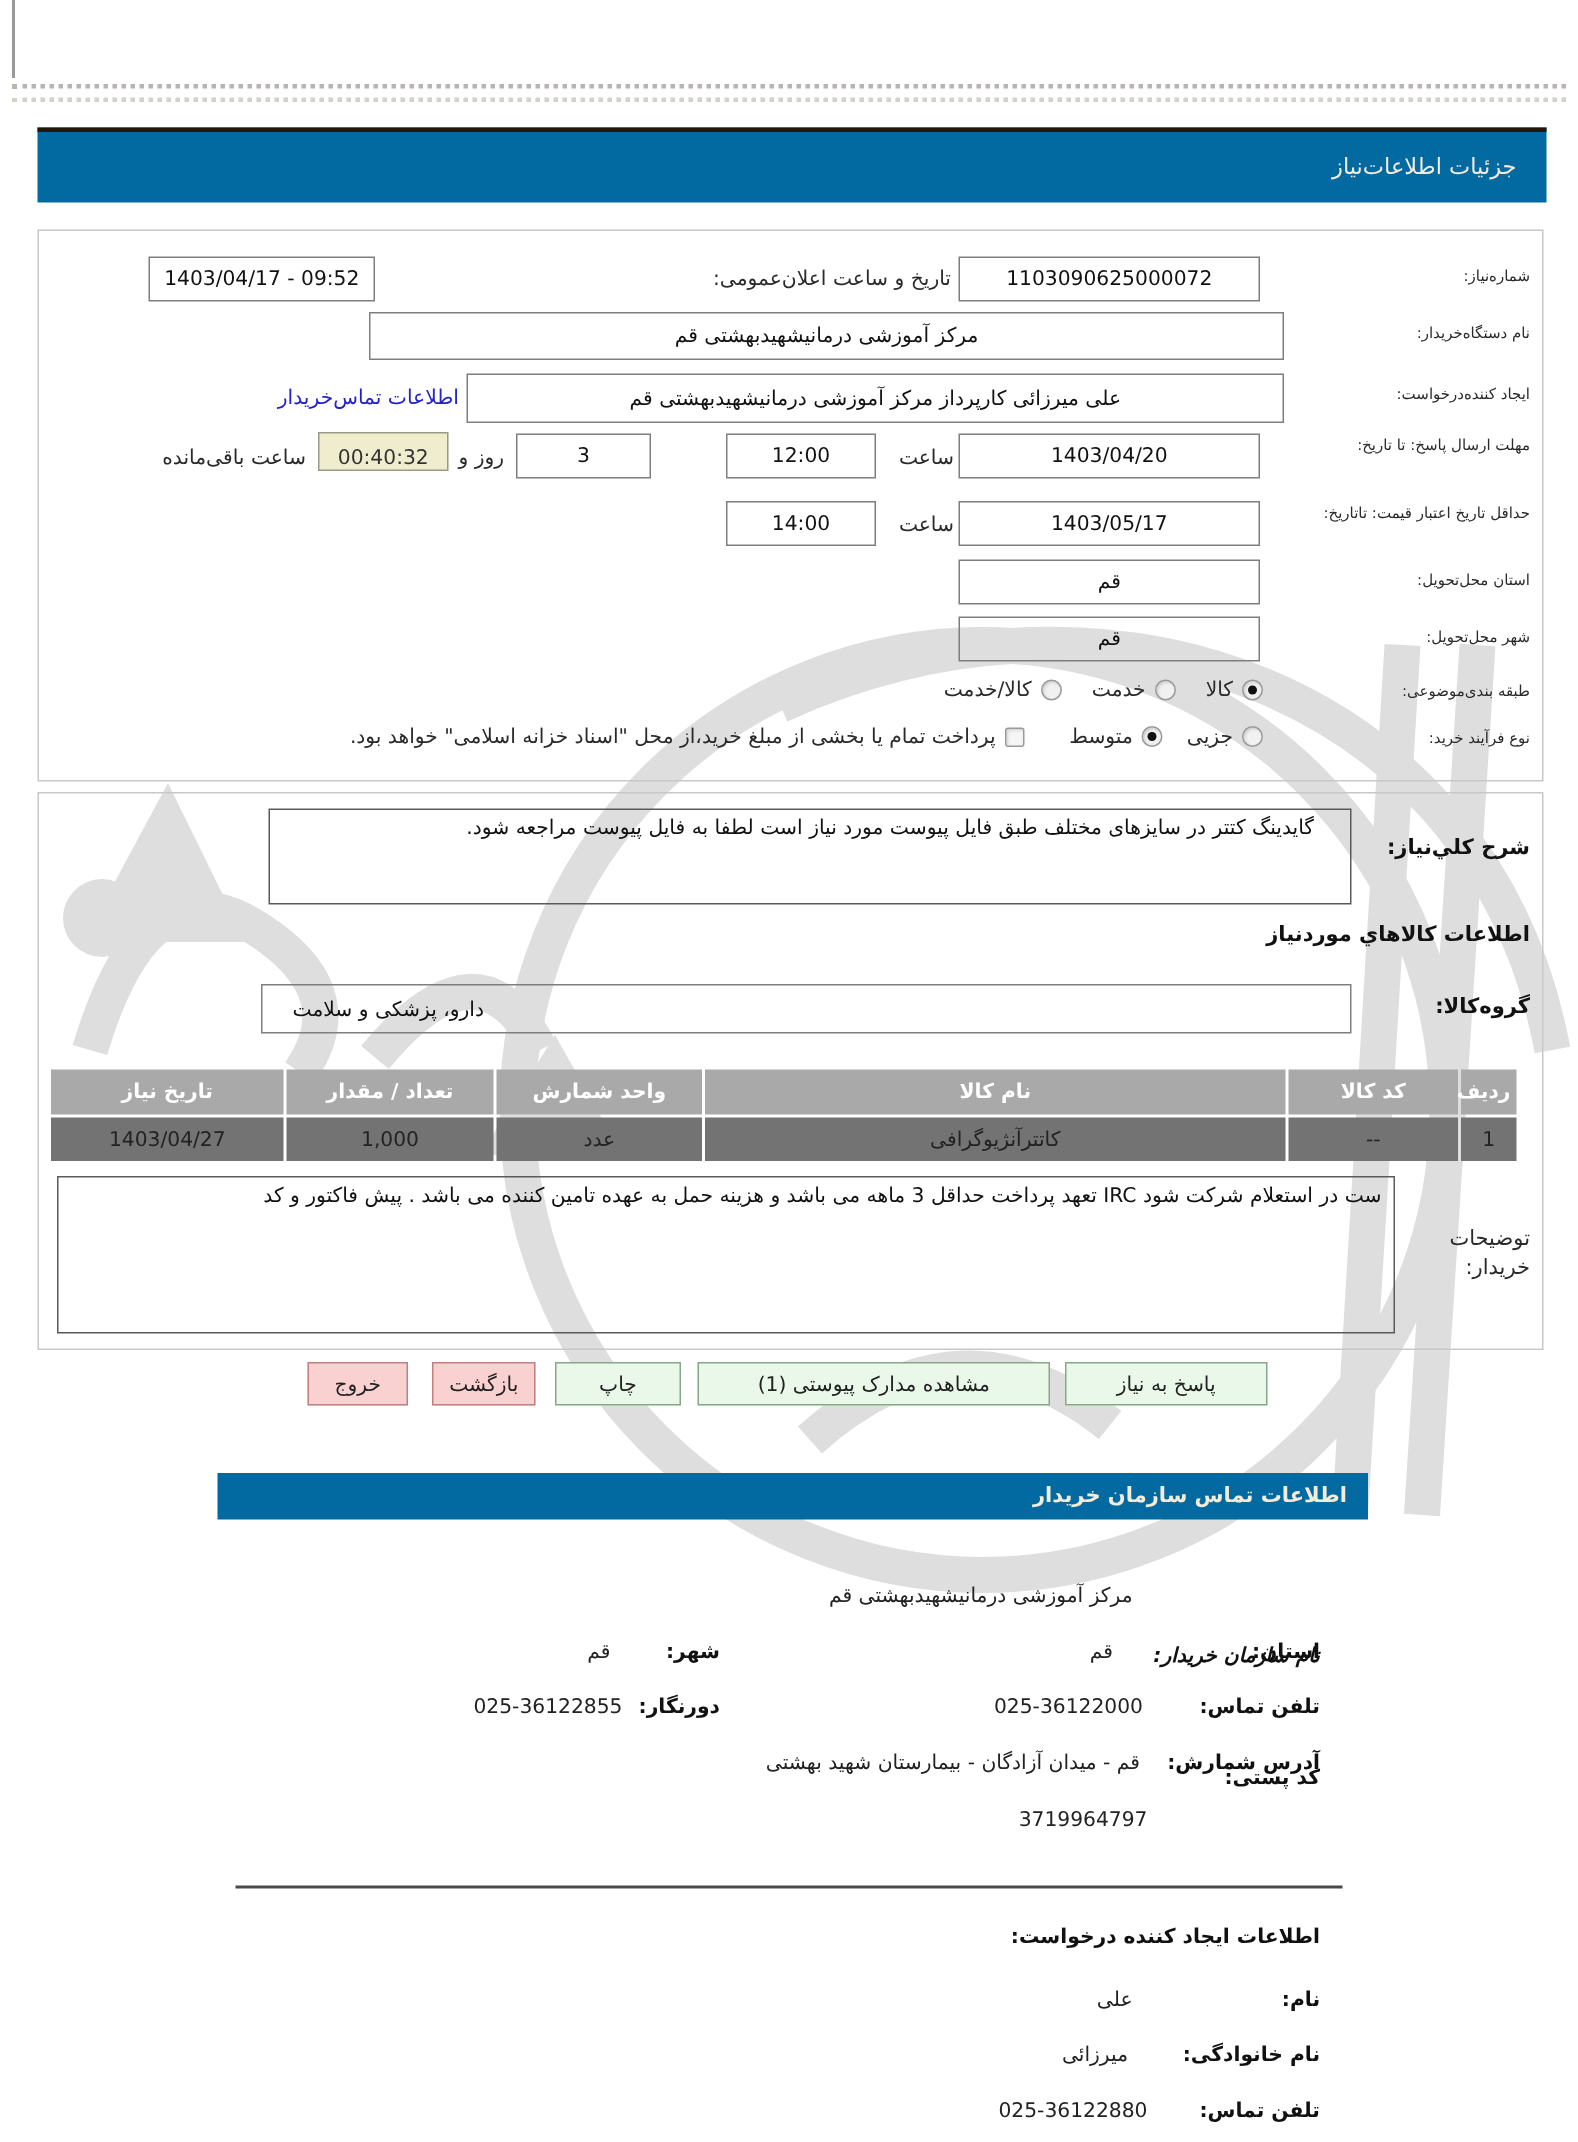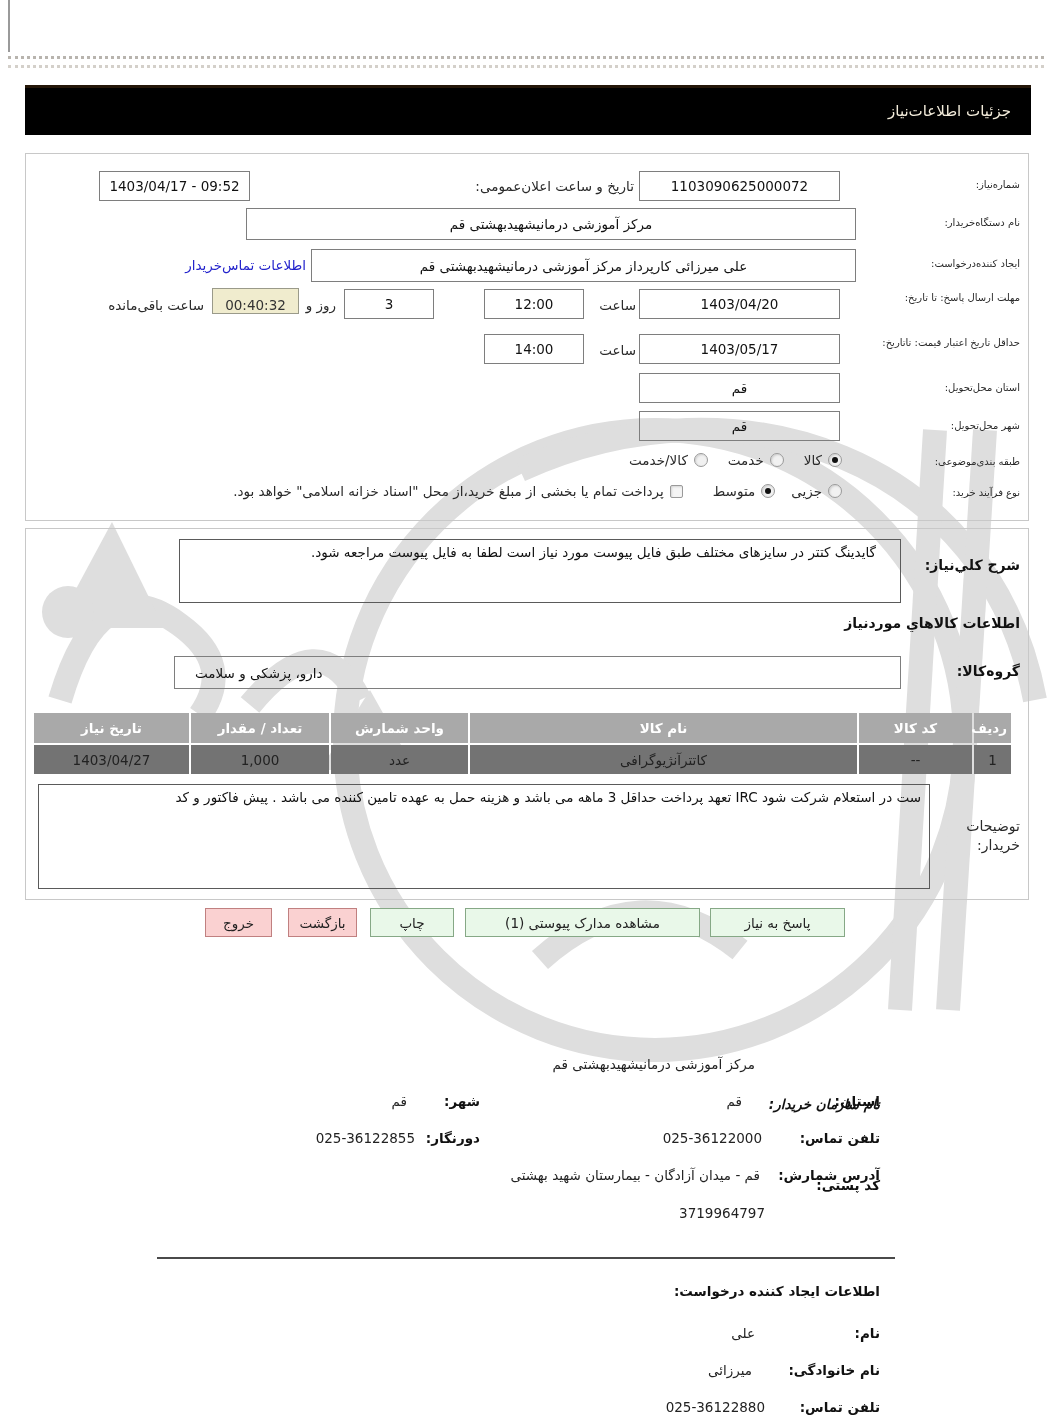--- a/index.html
+++ b/index.html
@@ -8,21 +8,21 @@
   .watermark { position: absolute; inset: 0; z-index: 0; }
   .content { position: absolute; inset: 0; z-index: 1; }
 
   .ltr { direction: ltr; unicode-bidi: embed; }
 
   .top-tick { position: absolute; left: 8px; top: 0; width: 2px; height: 52px; background: #9a9a9a; }
   .dotted-sep { position: absolute; left: 8px; right: 8px; height: 0; }
   .sep1 { top: 56px; border-top: 3px dotted #b8b4ae; }
   .sep2 { top: 65px; border-top: 3px dotted #d4d0ca; }
 
-  .section-bar { position: absolute; background: #000000; color: #f3ecdb; }
+  .section-bar { position: absolute; background: #0369a1; color: #f3ecdb; }
   .bar1 { left: 25px; top: 85px; width: 1006px; height: 50px; border-top: 3px solid #241608; }
   .bar1 .bar-title { display: block; text-align: right; padding: 0 20px; line-height: 46px; font-size: 15px; }
   .bar2 { left: 145px; top: 982px; width: 767px; height: 31px; }
   .bar2 .bar-title { display: block; text-align: right; padding: 0 14px; line-height: 31px; font-size: 14px; font-weight: bold; }
 
   .panel { position: absolute; border: 1px solid #c8c8c8; background: transparent; }
   .panel1 { left: 25px; top: 153px; width: 1004px; height: 368px; }
   .panel2 { left: 25px; top: 528px; width: 1004px; height: 372px; }
 
   .flabel { position: absolute; right: 8px; width: 172px; text-align: right; font-size: 10px; color: #2a2a2a; line-height: 1.35; }
@@ -233,20 +233,23 @@
         <span class="single-line">ست در استعلام شرکت شود IRC تعهد پرداخت حداقل 3 ماهه می باشد و هزینه حمل به عهده تامین کننده می باشد . پیش فاکتور و کد</span>
       </div>
     </div>
 
     <button class="btn green" style="top:908px; left:710px; width:135px;">پاسخ به نیاز</button>
     <button class="btn green" style="top:908px; left:465px; width:235px;">مشاهده مدارک پیوستی (1)</button>
     <button class="btn green" style="top:908px; left:370px; width:84px;">چاپ</button>
     <button class="btn pink" style="top:908px; left:288px; width:69px;">بازگشت</button>
     <button class="btn pink" style="top:908px; left:205px; width:67px;">خروج</button>
 
+    <div class="section-bar bar2">
+      <span class="bar-title">اطلاعات تماس سازمان خریدار</span>
+    </div>
 
     <div class="clabel" style="top:1096px; right:172px;font-style:italic;">نام سازمان خریدار:</div>
     <div class="cvalue" style="top:1056px; right:297px;">مرکز آموزشی درمانیشهیدبهشتی قم</div>
 
     <div class="clabel" style="top:1093px; right:172px;">استان:</div>
     <div class="cvalue" style="top:1093px; right:310px;">قم</div>
     <div class="clabel" style="top:1093px; right:572px;">شهر:</div>
     <div class="cvalue" style="top:1093px; right:645px;">قم</div>
 
     <div class="clabel" style="top:1130px; right:172px;">تلفن تماس:</div>

